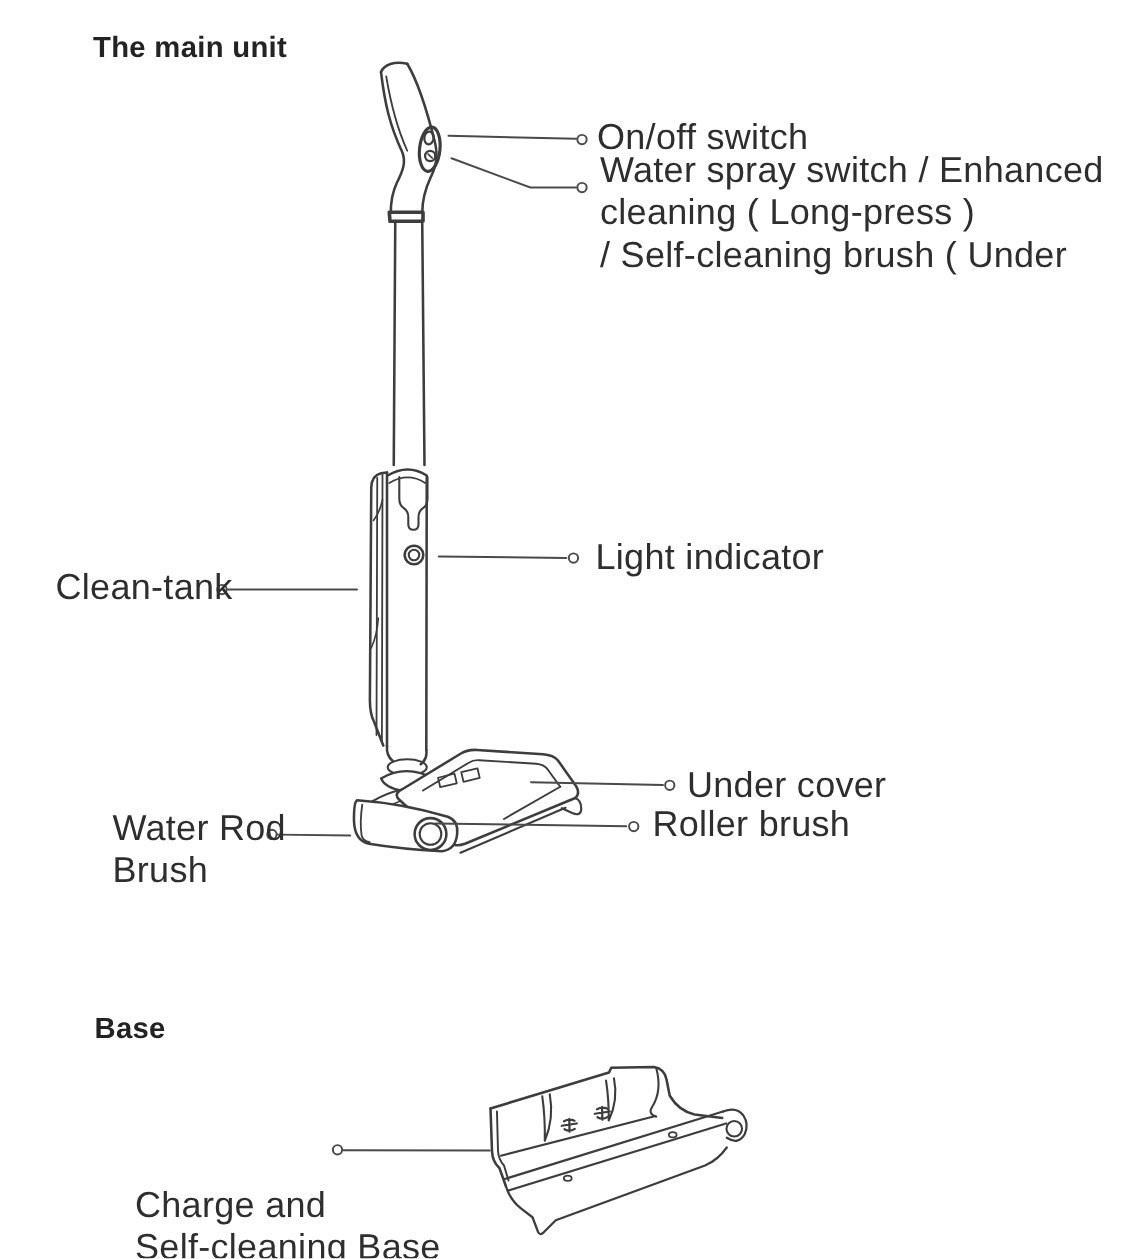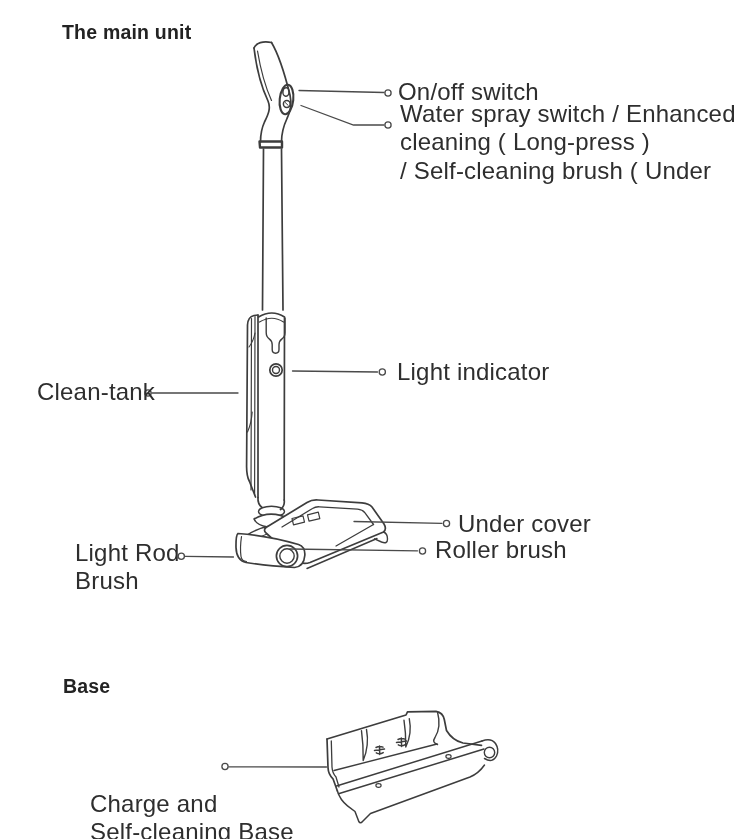--- a/index.html
+++ b/index.html
@@ -172,21 +172,21 @@
 
   <div class="lbl" style="left:397px;top:358px;">Light indicator</div>
 
   <div class="lbl" style="left:37px;top:378px;">Clean-tank</div>
 
   <div class="lbl" style="left:458px;top:510px;">Under cover</div>
 
   <div class="lbl" style="left:435px;top:536px;">Roller brush</div>
 
   <div class="lbl ml" style="left:75px;top:539px;line-height:27.5px;">
-    <div>Light Rod</div>
+    <div>Water Rod</div>
     <div>Brush</div>
   </div>
 
   <div class="heading" style="left:63px;top:674px;">Base</div>
 
   <div class="lbl ml" style="left:90px;top:754px;line-height:28px;margin-top:36px;">
     <div>Charge and</div>
     <div>Self-cleaning Base</div>
   </div>
 

